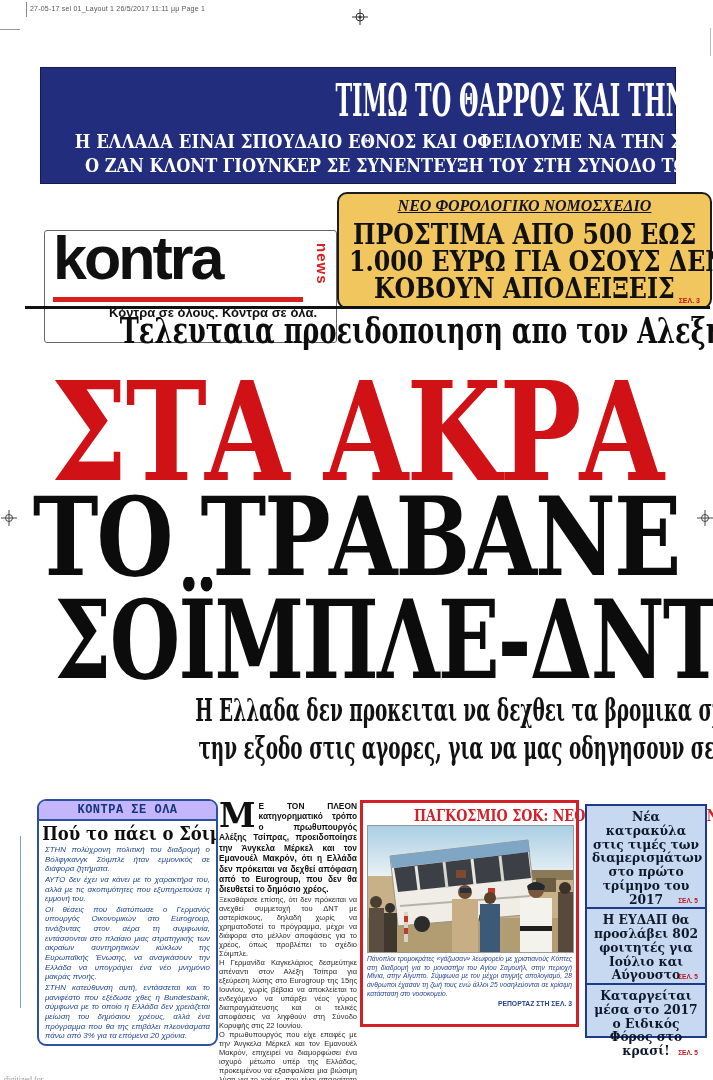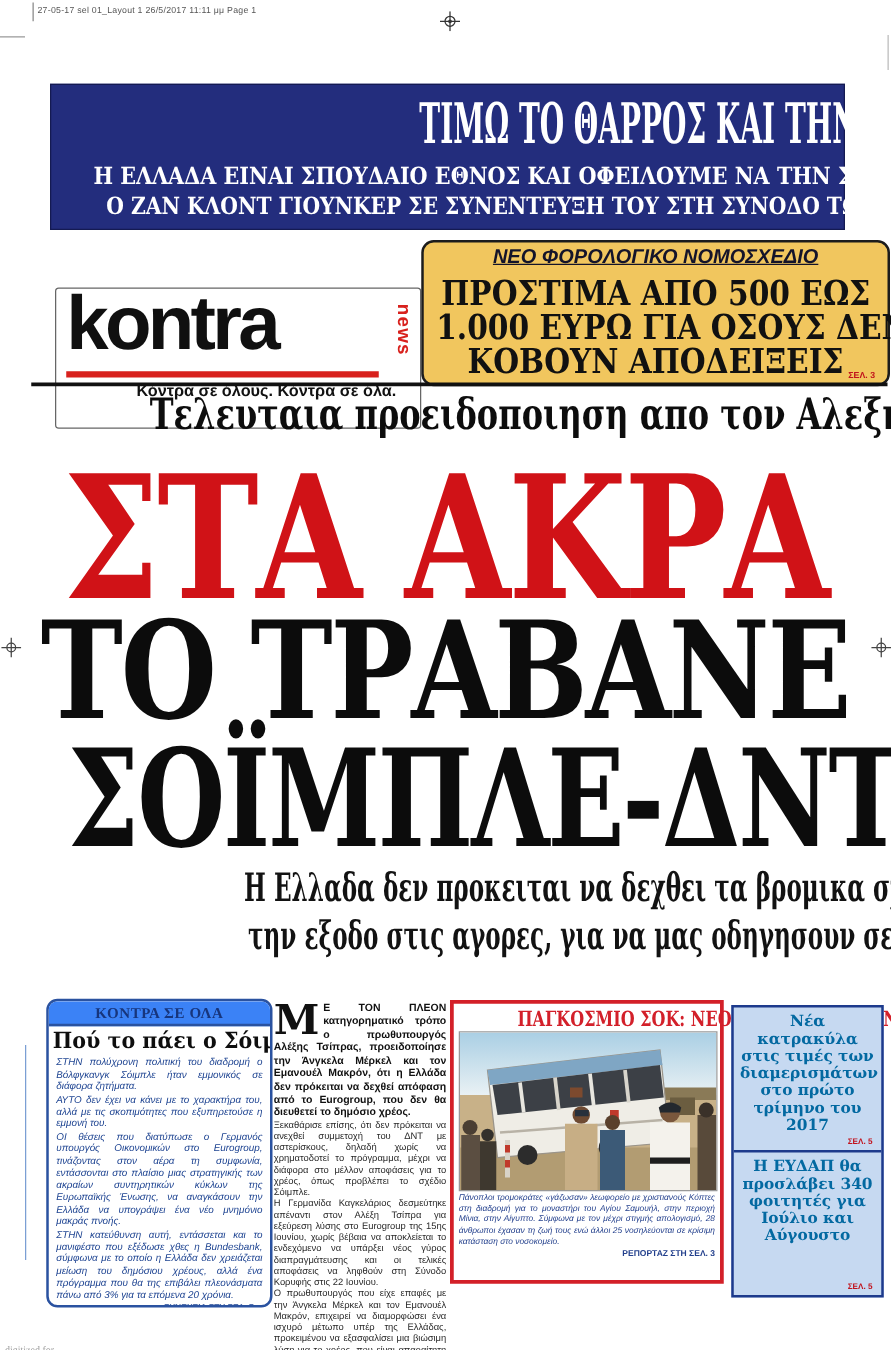--- a/index.html
+++ b/index.html
@@ -30,21 +30,21 @@
   .logo-kontra{position:absolute;left:8px;top:-8px;font-size:61px;font-weight:bold;color:#101010;letter-spacing:-3px;}
   .logo-news{position:absolute;right:5px;top:12px;writing-mode:vertical-rl;font-size:15px;font-weight:bold;
       color:#d8211d;letter-spacing:1px;}
   .logo-redbar{position:absolute;left:8px;top:66px;width:250px;height:5px;background:#d8211d;}
   .tagline{position:absolute;left:0;top:74px;width:272px;text-align:right;font-size:13px;font-weight:bold;color:#111;}
   .dateline{position:absolute;left:0;right:0;bottom:0;height:18px;border-top:1px solid #666;
       font-size:8.6px;color:#333;text-align:center;line-height:18px;font-weight:bold;}
 
   
   .taxbox{left:337px;top:192px;width:371px;height:113px;background:#f1c65e;border:2px solid #1c1c1c;border-radius:10px;}
-  .tax-kicker{position:absolute;left:0;top:3px;width:100%;text-align:center;font-family:Liberation Sans, sans-serif;
+  .tax-kicker{position:absolute;left:0;top:3px;width:100%;text-align:center;font-family:Liberation Serif, serif;
       font-style:italic;font-weight:bold;font-size:16px;color:#14142a;text-decoration:underline;}
   .tax-line{position:absolute;left:0;width:100%;text-align:center;font-family:"DejaVu Serif",serif;
       font-weight:bold;font-size:25px;color:#111;}
   .tax-line .fit{transform:scale(0.95,1.1);}
   .t1{top:25px}.t2{top:52px}.t3{top:79px}
   .tax-ref{position:absolute;right:10px;bottom:3px;font-size:7px;font-weight:bold;color:#c1121c;}
 
   .rule{left:25px;top:306px;width:685px;height:3px;background:#111;}
 
   .kicker{left:0;top:311px;width:713px;text-align:center;font-family:"DejaVu Serif",serif;
@@ -60,22 +60,22 @@
   .hb2{top:577px}.hb2 .fit{transform:scale(0.86,1.15);letter-spacing:-2px;}
 
   .deck{left:0;width:713px;text-align:center;font-family:"DejaVu Serif",serif;font-weight:bold;
       font-size:28px;color:#121212;}
   .d1{top:692px}.d2{top:730px}
   .deck .fit{transform:scale(0.66,1.12);}
 
   
   .opinion{left:37px;top:799px;width:177px;height:243px;border:2px solid #2a52a0;border-radius:9px;
       background:#fff;overflow:hidden;}
-  .op-header{height:18px;background:#3b82f6;border-bottom:2px solid #2a52a0;text-align:center;
-      font-family:Liberation Serif, serif;font-weight:bold;font-size:12px;color:#17357c;line-height:18px;letter-spacing:.5px;}
+  .op-header{height:18px;background:#c4b5fd;border-bottom:2px solid #2a52a0;text-align:center;
+      font-family:Liberation Mono, monospace;font-weight:bold;font-size:12px;color:#17357c;line-height:18px;letter-spacing:.5px;}
   .op-title{text-align:center;font-family:"DejaVu Serif",serif;font-weight:bold;font-size:17px;color:#0e0e0e;
       margin:2px 0 2px 0;}
   .op-title .fit{transform:scale(0.97,1.05);}
   .op-body{padding:0 6px;}
   .op-body p{margin:0 0 1px 0;font-size:7.9px;line-height:1.22;color:#1d4391;text-align:justify;font-style:italic;}
   .op-cont{text-align:right;font-size:6.8px;font-weight:bold;color:#1d4391;padding:1px 7px 0 0;}
 
   
   .lead{left:219px;top:801px;width:138px;height:256px;}
   .dropcap{float:left;font-size:33px;font-weight:bold;font-family:"DejaVu Serif",serif;line-height:.85;
@@ -91,21 +91,21 @@
   .eg-photo{width:205px;height:126px;display:block;margin:1px auto 0 auto;border:1px solid #999;}
   .eg-cap{font-size:6.7px;font-style:italic;color:#223f8c;text-align:justify;line-height:1.3;margin-top:2px;}
   .eg-rep{text-align:right;font-size:6.8px;font-weight:bold;color:#223f8c;margin-top:1px;}
 
   
   .sidebar{left:585px;top:804px;width:122px;height:234px;border:2px solid #1d3a8c;background:#c6d9f1;
       box-sizing:border-box;display:flex;flex-direction:column;}
   .sb-item{flex:1;border-bottom:2px solid #1d3a8c;padding:4px 5px 1px 5px;position:relative;}
   .sb-item:last-child{border-bottom:none;}
   .sb-text{font-family:"DejaVu Serif",serif;font-weight:bold;font-size:12.3px;line-height:1.12;
-      color:#0369a1;text-align:center;}
+      color:#0f172a;text-align:center;}
   .sb-ref{position:absolute;right:7px;bottom:3px;font-size:6.5px;font-weight:bold;color:#c1121c;}
 
   
   .wm{left:4px;top:1075px;color:#9a9a9a;font-family:Liberation Serif, serif;}
   .wm-small{font-size:8px;color:#9a9a9a;}
   .wm-big{font-size:22px;font-weight:bold;color:#a21caf;letter-spacing:-1px;line-height:.95;}
   .blue-vline{left:20px;top:836px;width:1px;height:172px;background:#7b9fd4;}
 </style>
 </head>
 <body>
@@ -240,21 +240,25 @@
     <div class="eg-cap">Πάνοπλοι τρομοκράτες «γάζωσαν» λεωφορείο με χριστιανούς Κόπτες στη διαδρομή για το μοναστήρι του Αγίου Σαμουήλ, στην περιοχή Μίνια, στην Αίγυπτο. Σύμφωνα με τον μέχρι στιγμής απολογισμό, 28 άνθρωποι έχασαν τη ζωή τους ενώ άλλοι 25 νοσηλεύονται σε κρίσιμη κατάσταση στο νοσοκομείο.</div>
     <div class="eg-rep">ΡΕΠΟΡΤΑΖ ΣΤΗ ΣΕΛ. 3</div>
   </div>
 
   <div class="abs sidebar">
     <div class="sb-item">
       <div class="sb-text">Νέα κατρακύλα στις τιμές των διαμερισμάτων στο πρώτο τρίμηνο του 2017</div>
       <div class="sb-ref">ΣΕΛ. 5</div>
     </div>
     <div class="sb-item">
-      <div class="sb-text">Η ΕΥΔΑΠ θα προσλάβει 340 φοιτητές για Ιούλιο και Αύγουστο</div>
+      <div class="sb-text">Η ΕΥΔΑΠ θα προσλάβει 802 φοιτητές για Ιούλιο και Αύγουστο</div>
+      <div class="sb-ref">ΣΕΛ. 5</div>
+    </div>
+    <div class="sb-item">
+      <div class="sb-text">Καταργείται μέσα στο 2017 ο Ειδικός Φόρος στο κρασί!</div>
       <div class="sb-ref">ΣΕΛ. 5</div>
     </div>
   </div>
 
   <div class="abs blue-vline"></div>
   <div class="abs wm">
     <div class="wm-small">digitized for</div>
     <div class="wm-big">frontpages.gr</div>
   </div>
 

